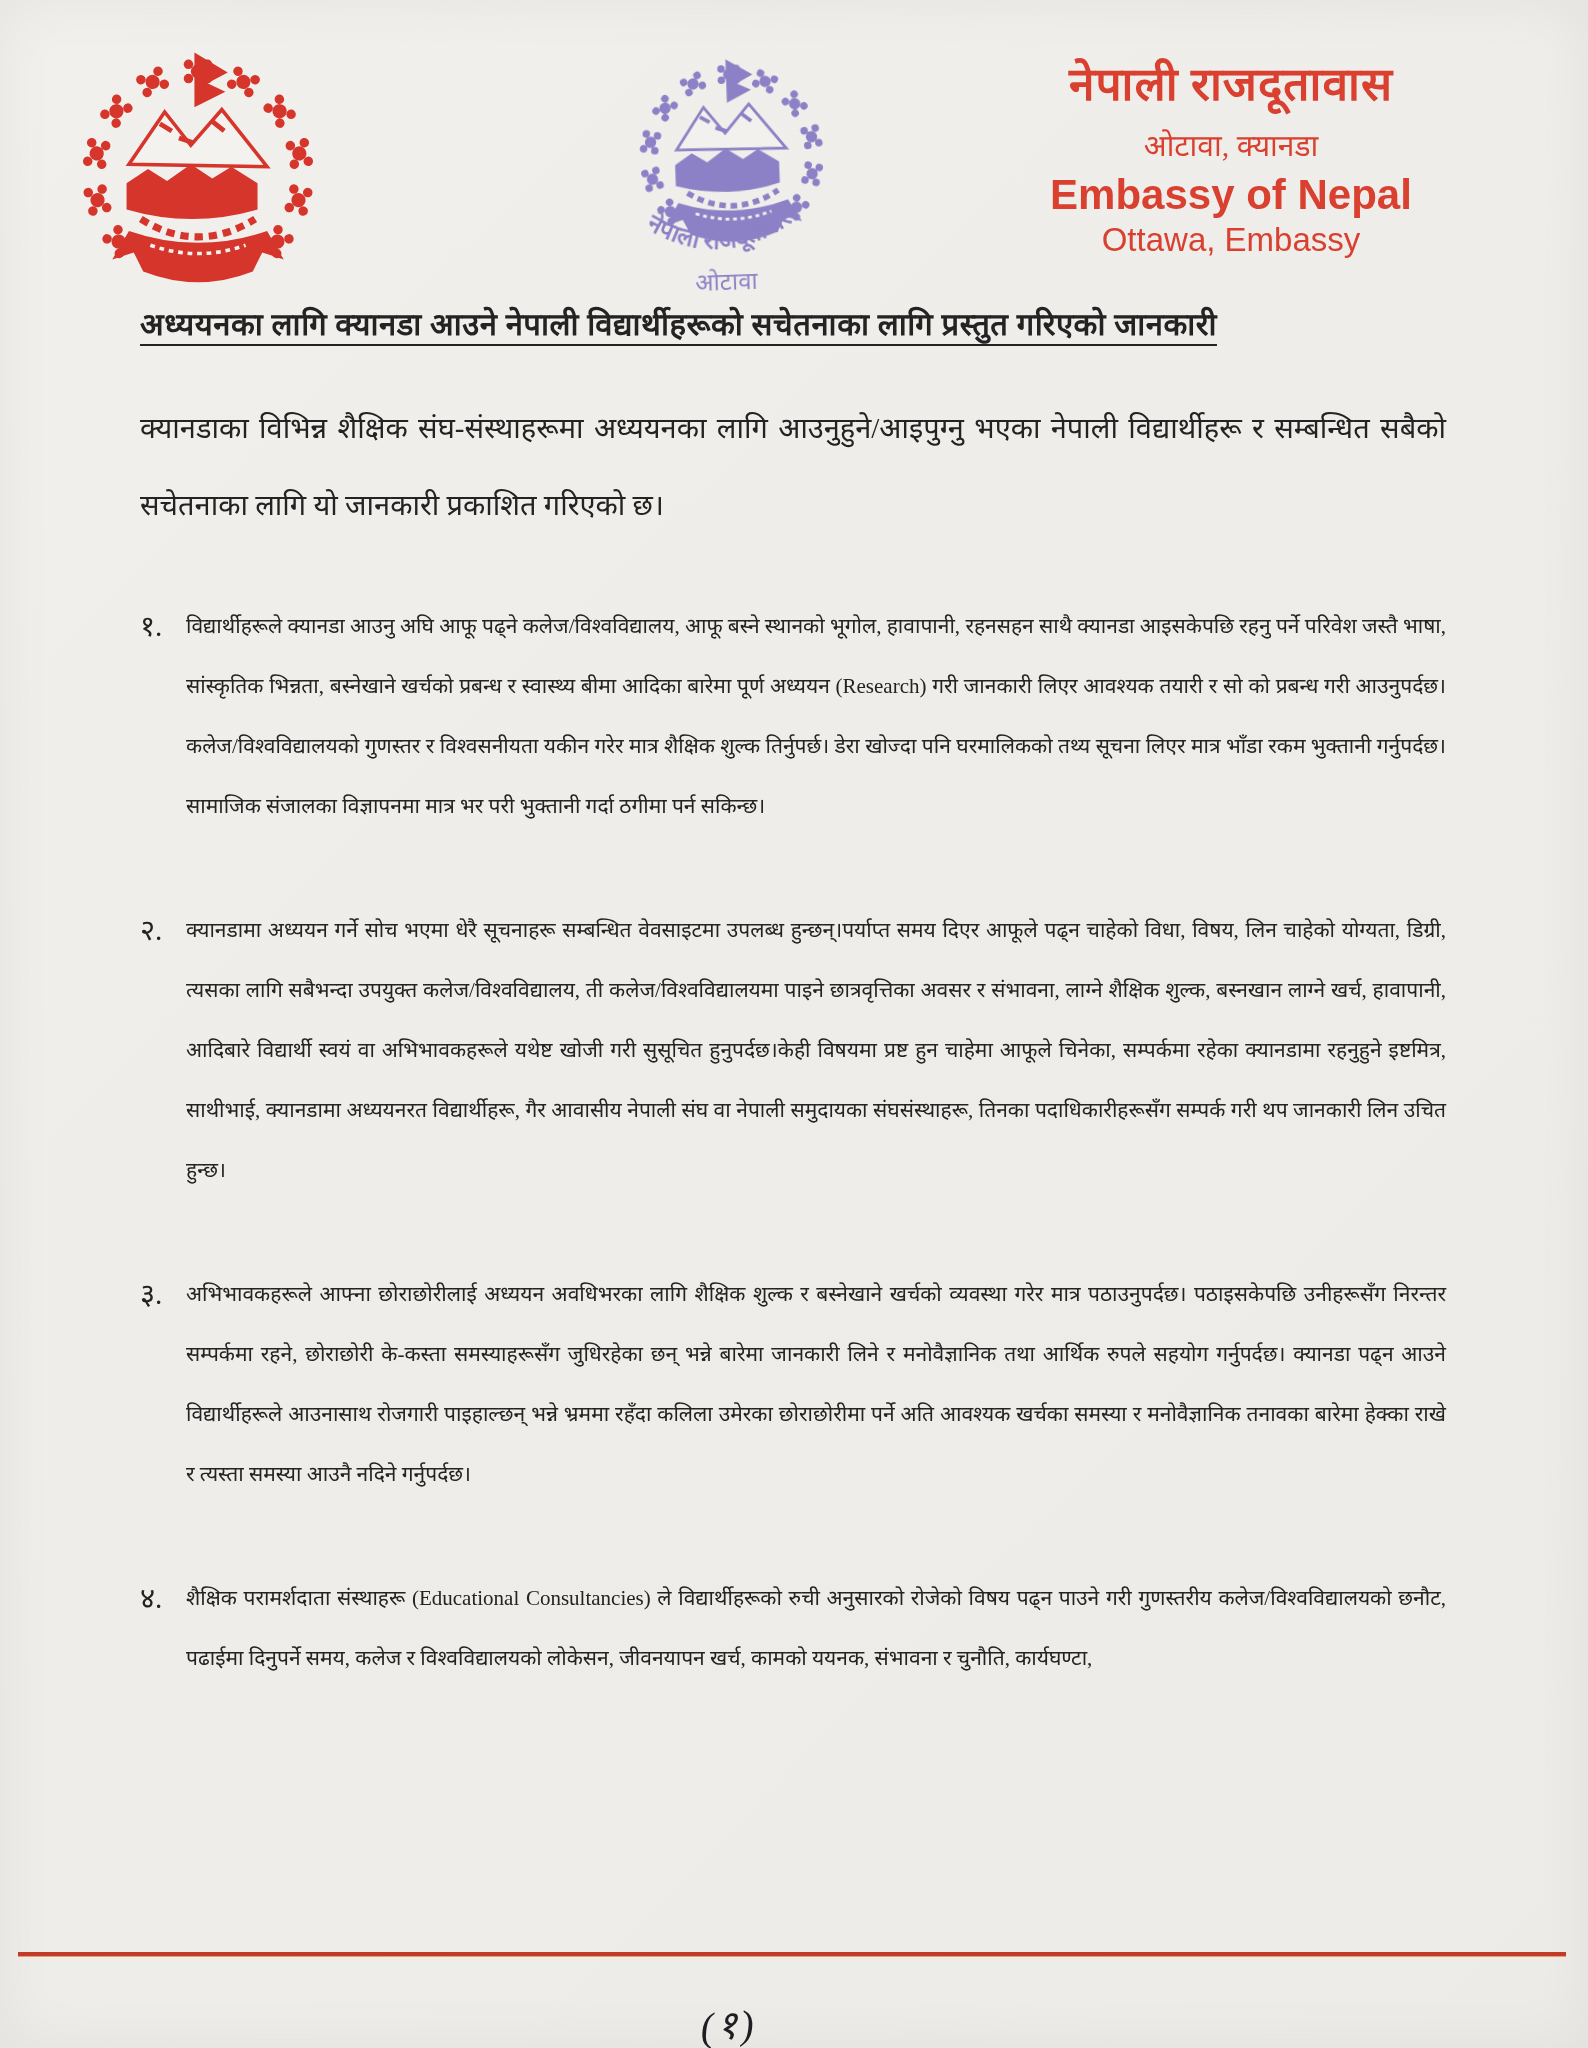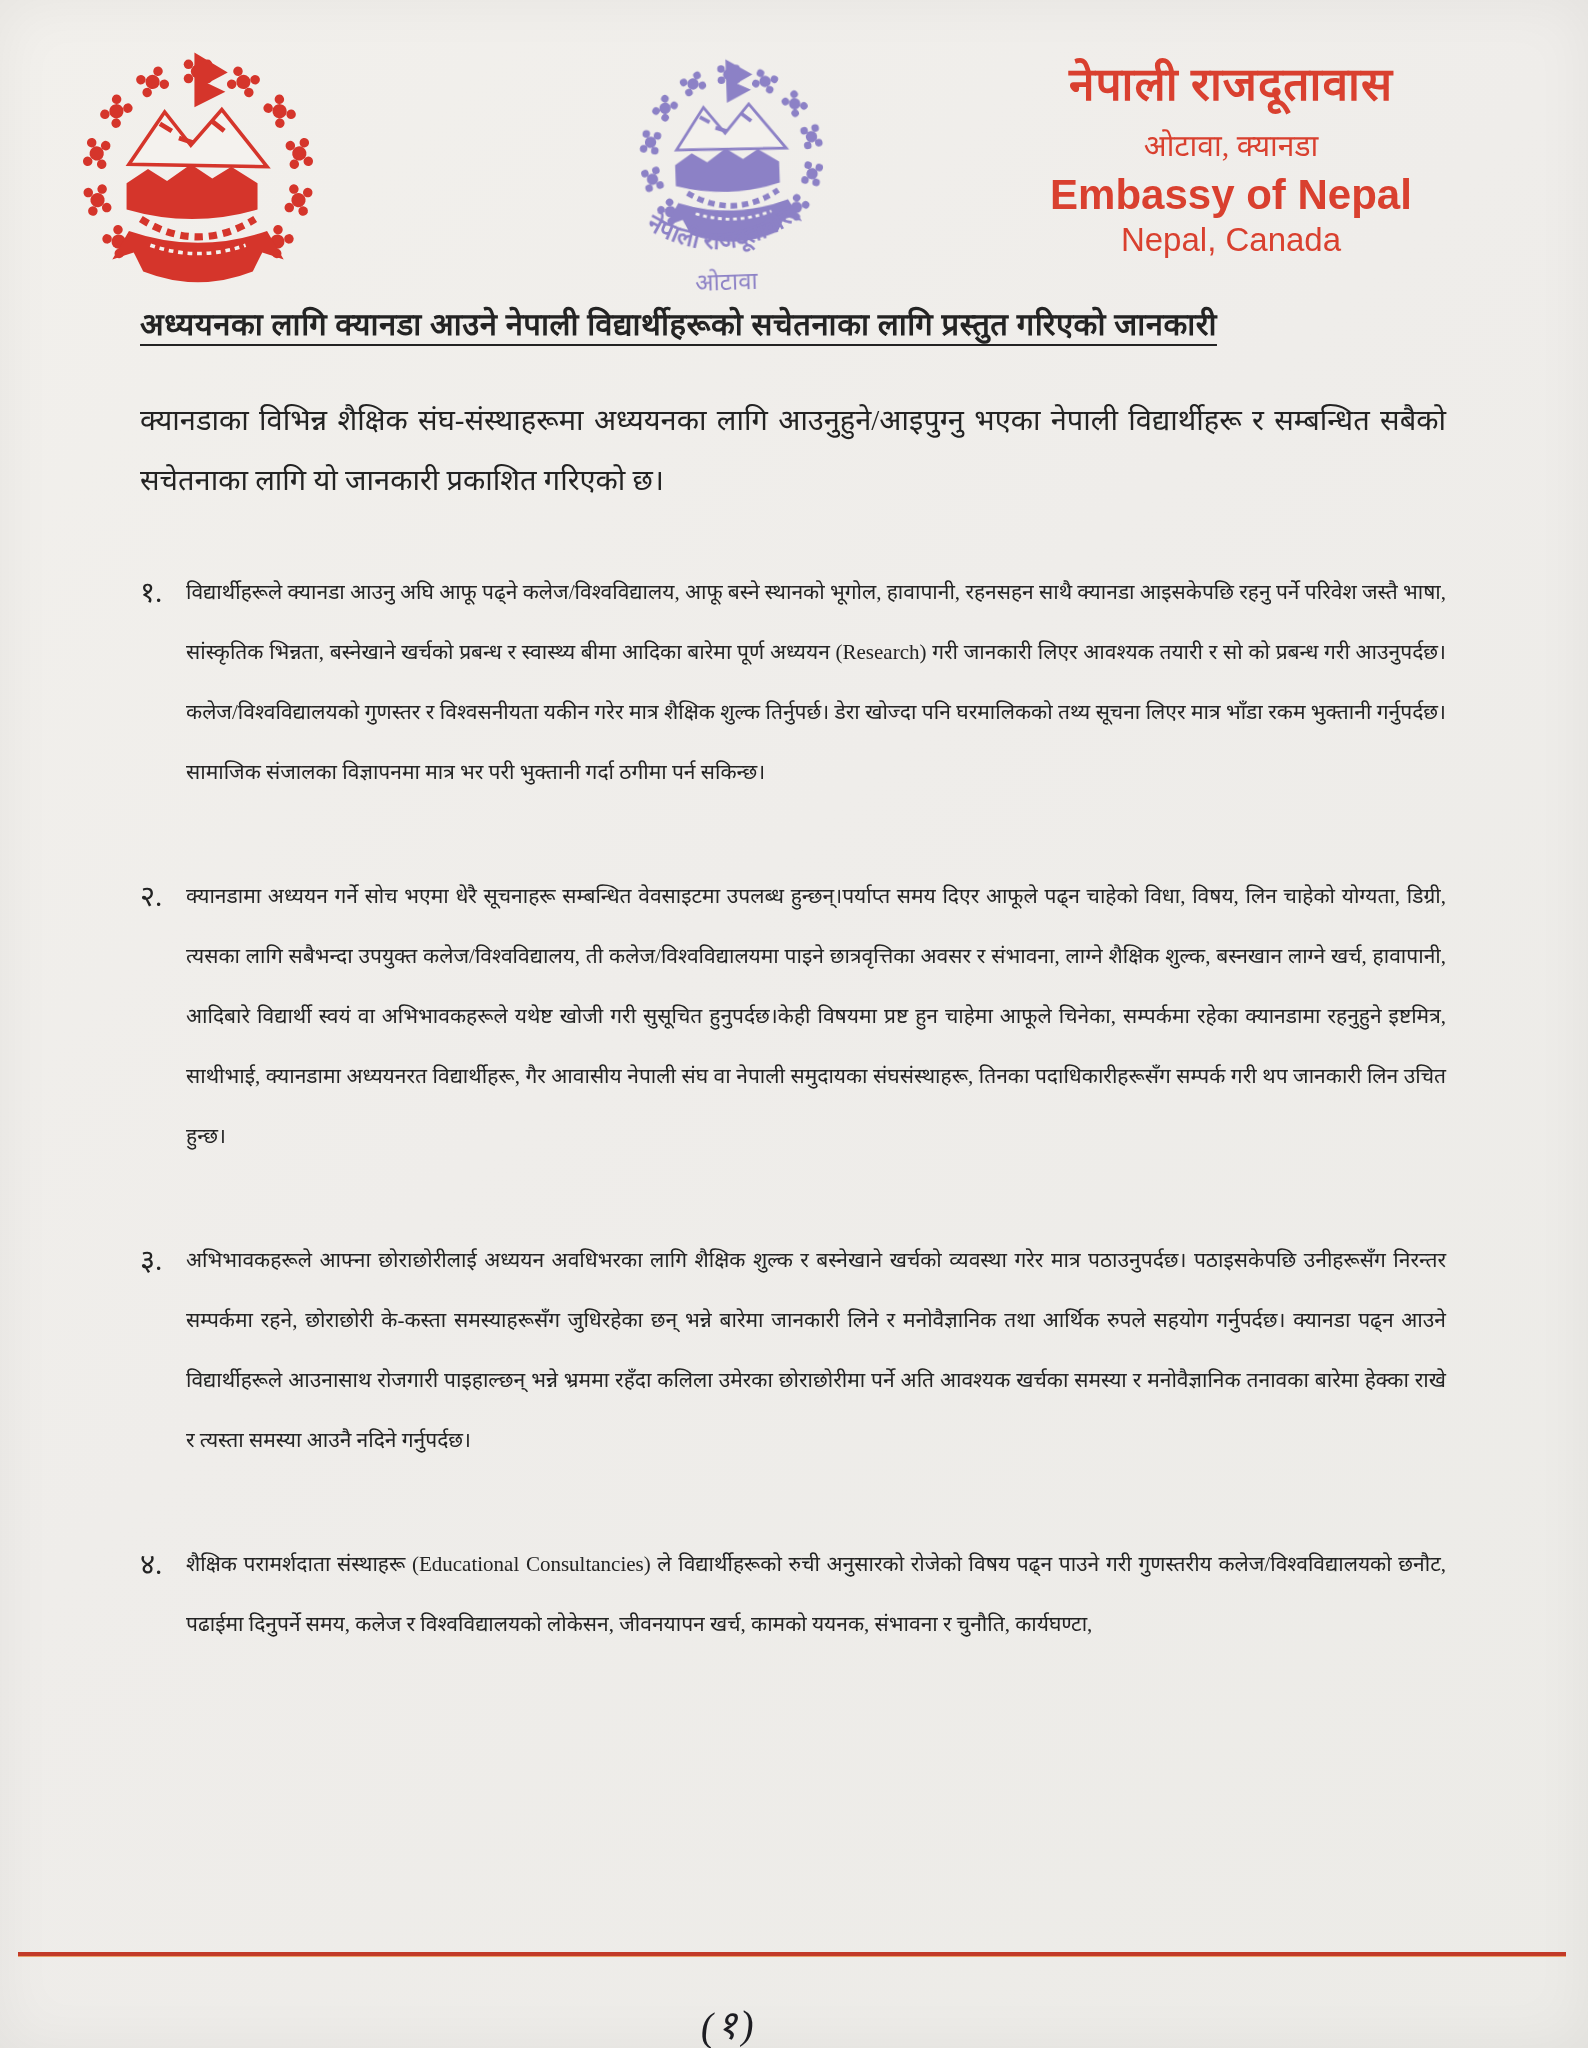--- a/index.html
+++ b/index.html
@@ -24,21 +24,21 @@
   .hdr-np-sub{font-size:30px;margin-top:16px;}
   .hdr-en-title{font-family:"Liberation Sans","DejaVu Sans",sans-serif;font-size:42px;font-weight:bold;margin-top:6px;}
   .hdr-en-sub{font-family:"Liberation Sans","DejaVu Sans",sans-serif;font-size:33px;margin-top:2px;}
   
   .content{position:absolute;left:140px;right:142px;top:302px;}
   .doc-title{
     text-align:left;font-size:31px;font-weight:bold;
     text-decoration:underline;text-underline-offset:9px;text-decoration-thickness:2px;
     margin:0 0 46px 0;letter-spacing:.5px;
   }
-  .intro{font-size:29px;line-height:60px;text-align:justify;margin:0 0 52px 0;}
+  .intro{font-size:29px;line-height:77px;text-align:justify;margin:0 0 52px 0;}
   ol.items{list-style:none;margin:0;padding:0;}
   ol.items li{display:flex;margin-bottom:64px;}
   .num{flex:0 0 46px;font-size:29px;line-height:60px;}
   .itxt{flex:1;font-size:21px;line-height:60px;text-align:justify;}
   
   .footer-rule{position:absolute;left:18px;right:22px;top:1952px;height:4px;background:#c23a28;box-shadow:0 1px 0 #e8a06a;}
   .footer-row{
     position:absolute;left:95px;right:100px;top:1978px;
     display:flex;justify-content:space-between;
     font-family:"Liberation Sans","DejAVu Sans",sans-serif;
@@ -109,21 +109,21 @@
     <text font-size="24" fill="currentColor" font-weight="bold">
       <textPath href="#stampArc" startOffset="8%">नेपाली राजदूतावास</textPath>
     </text>
     <text x="110" y="252" text-anchor="middle" font-size="24" fill="currentColor">ओटावा</text>
   </svg>
 
   <div class="header-right">
     <div class="hdr-np-title">नेपाली राजदूतावास</div>
     <div class="hdr-np-sub">ओटावा, क्यानडा</div>
     <div class="hdr-en-title">Embassy of Nepal</div>
-    <div class="hdr-en-sub">Nepal, Canada</div>
+    <div class="hdr-en-sub">Ottawa, Embassy</div>
   </div>
 
   <div class="content">
     <h1 class="doc-title">अध्ययनका लागि क्यानडा आउने नेपाली विद्यार्थीहरूको सचेतनाका लागि प्रस्तुत गरिएको जानकारी</h1>
 
     <p class="intro">क्यानडाका विभिन्न शैक्षिक संघ-संस्थाहरूमा अध्ययनका लागि आउनुहुने/आइपुग्नु भएका नेपाली विद्यार्थीहरू र सम्बन्धित सबैको सचेतनाका लागि यो जानकारी प्रकाशित गरिएको छ।</p>
 
     <ol class="items">
       <li>
         <span class="num">१.</span>

